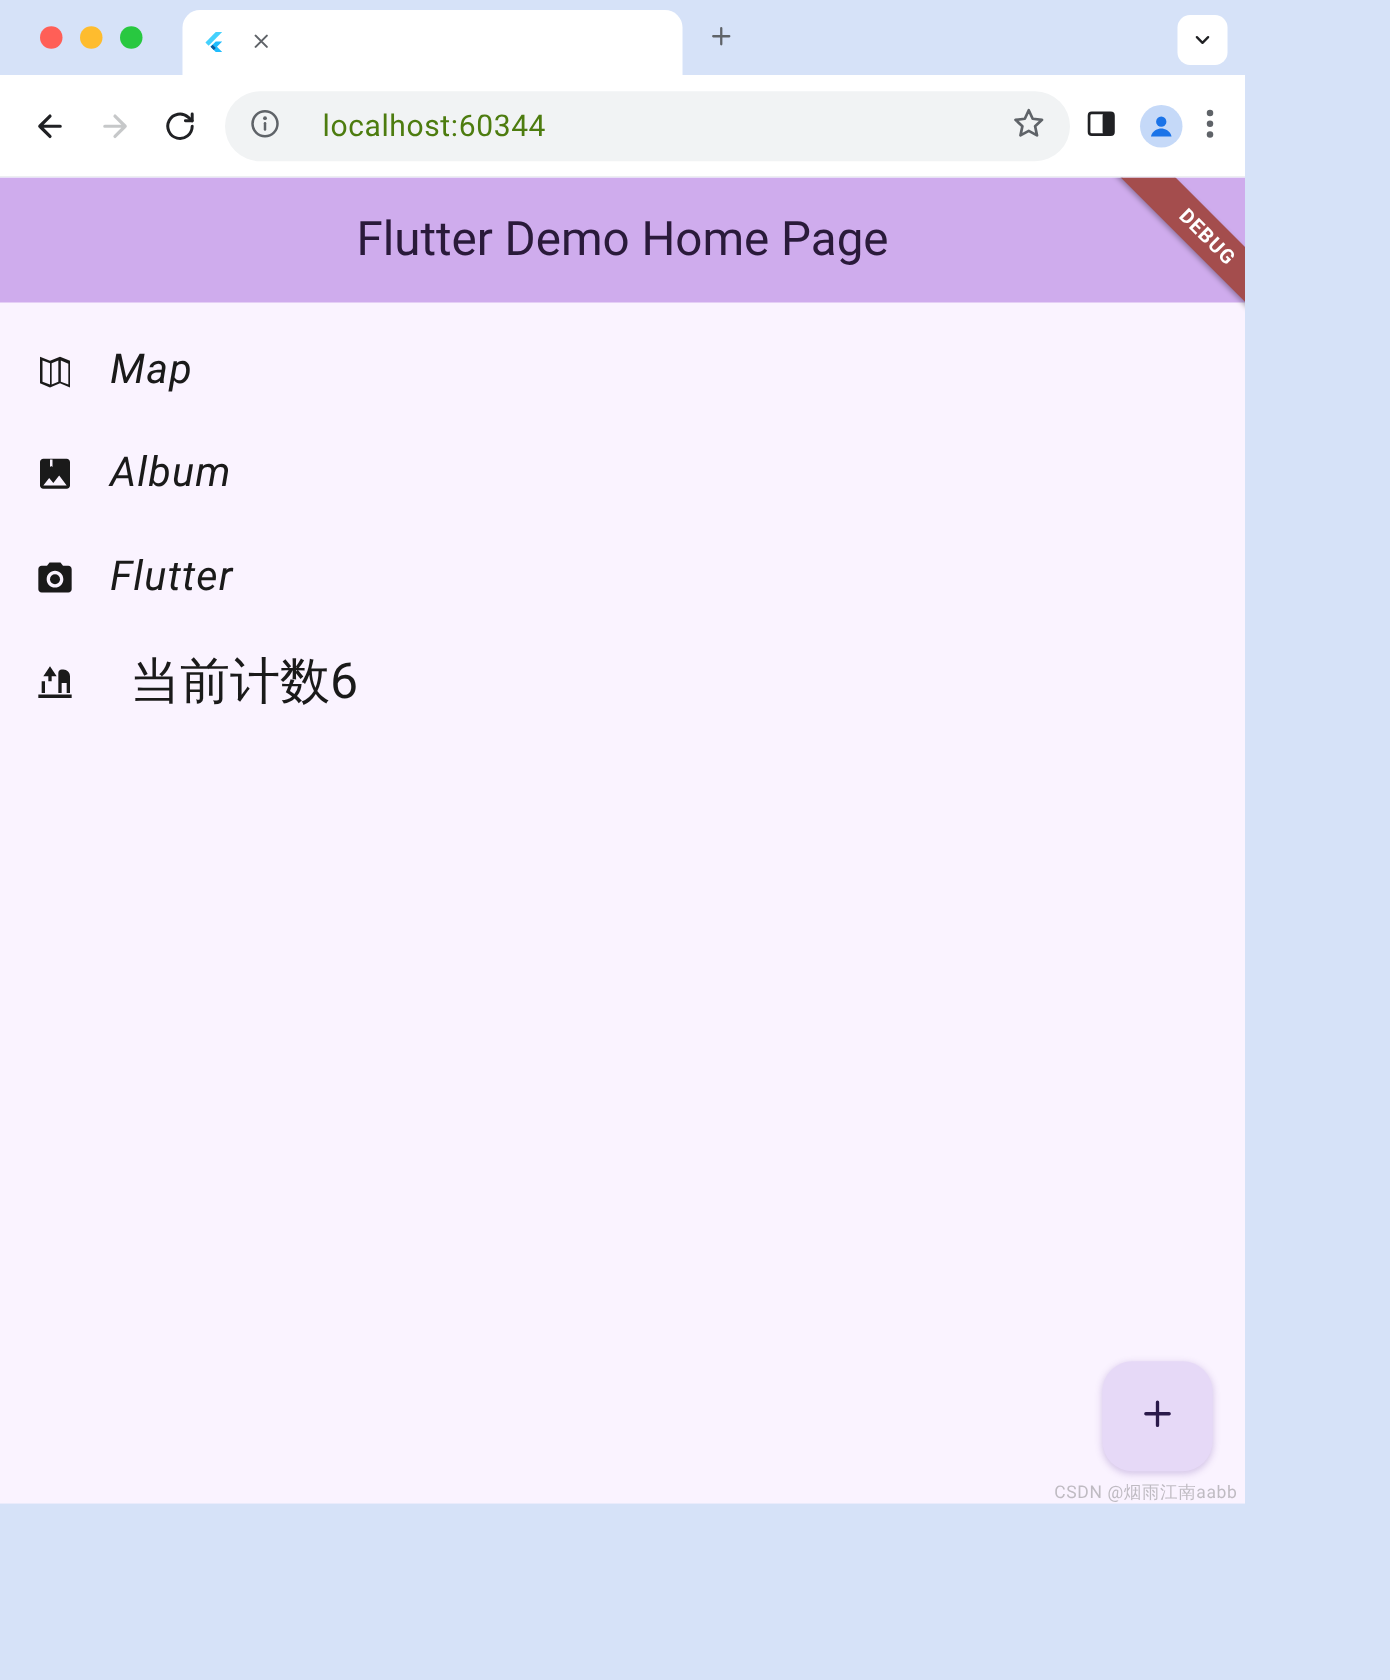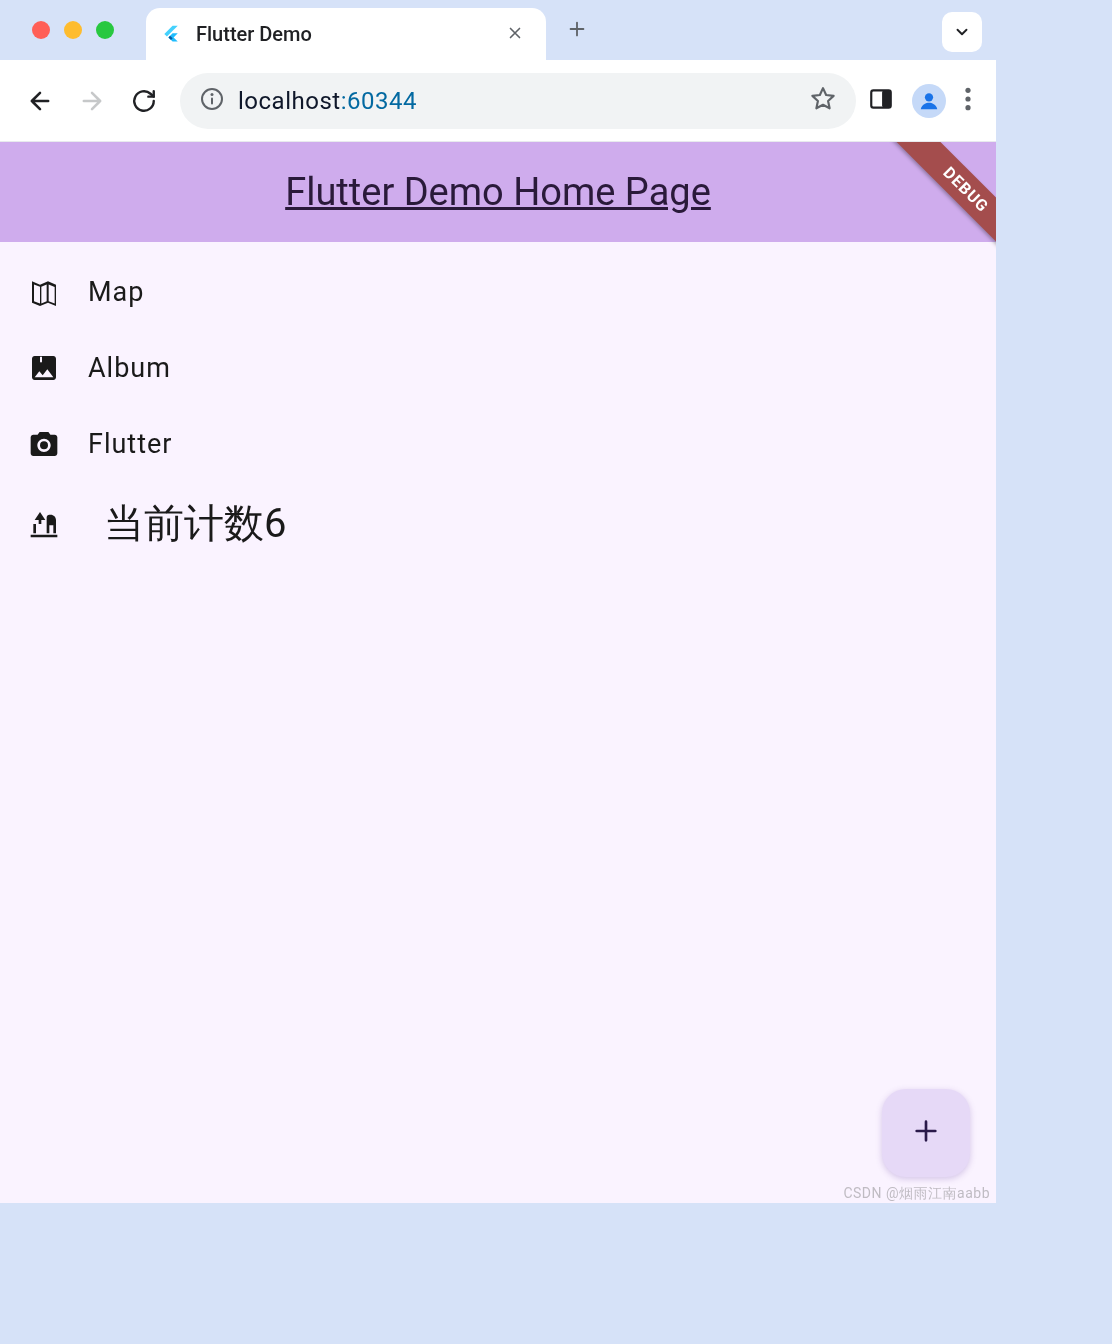--- a/index.html
+++ b/index.html
@@ -76,22 +76,22 @@
       background:#f1f3f4;
       border-radius: 40px;
       height: 56px;
       display:flex;
       align-items:center;
       padding: 0 20px;
       margin: 0 8px;
       gap: 14px;
     }
     .omnibox-text { font-size: 24px; color:#202124; flex:1; letter-spacing:0.5px;}
-    .omnibox-host { color:#0f172a; }
-    .omnibox-port { color:#0369a1; }
+    .omnibox-host { color:#4d7c0f;margin-left:20px; }
+    .omnibox-port { color:#4d7c0f; }
     .toolbar-right { display:flex; align-items:center; gap:18px; padding-right:8px;}
     .profile {
       width:34px;height:34px;border-radius:50%;
       background:#c5d9f8;
       display:flex;align-items:center;justify-content:center;
     }
     
     .viewport {
       position: relative;
       background:#faf3ff;
@@ -100,21 +100,20 @@
     }
     .appbar {
       background:#cfaced;
       height: 100px;
       display:flex;
       align-items:center;
       justify-content:center;
       color:#2a1a3a;
       font-size: 38px;
       font-weight: 400;
-      text-decoration: underline;
     }
     .debug-banner {
       position:absolute;
       top:0; right:0;
       width: 180px; height: 180px;
       overflow:hidden;
       pointer-events:none;
     }
     .debug-banner > div {
       position:absolute;
@@ -132,21 +131,21 @@
       padding: 12px 0;
     }
     .list-item {
       display:flex;
       align-items:center;
       gap: 28px;
       padding: 22px 28px;
       cursor:pointer;
     }
     .list-icon { width:32px;height:32px;display:flex;align-items:center;justify-content:center;color:#1a1a1a;}
-    .list-label { font-size: 27px; letter-spacing:1px; color:#1a1a1a; }
+    .list-label { font-size: 33px; letter-spacing:1px; color:#1a1a1a;font-style:italic; }
     .count-row {
       display:flex;
       align-items:center;
       gap: 44px;
       padding: 14px 28px;
     }
     .count-text { font-size: 40px; color:#1a1a1a; }
     .fab {
       position:absolute;
       right: 26px;
@@ -177,21 +176,20 @@
     <div class="tl tl-green"></div>
   </div>
   <div class="tab">
     <span class="favicon">
       <svg width="20" height="20" viewBox="0 0 24 24">
           <path fill="#44d1fd" d="M13.9 2L4 11.9l3.1 3.1L20.1 2z"></path>
           <path fill="#1fbcfd" d="M13.9 11.1L8.9 16.1l5 5h6.2l-5-5 5-5z"></path>
           <path fill="#0a5a9e" d="M8.9 16.1l3.1 3.1 2-2-3.1-3.1z"></path>
         </svg>
     </span>
-    <span class="tab-title">Flutter Demo</span>
     <span class="tab-close">
       <svg width="18" height="18" viewBox="0 0 24 24">
           <path stroke="#5f6368" stroke-width="2.2" fill="none" stroke-linecap="round" d="M6 6l12 12M18 6L6 18"></path>
         </svg>
     </span>
   </div>
   <span class="new-tab">
     <svg width="22" height="22" viewBox="0 0 24 24">
         <path stroke="#5f6368" stroke-width="2" fill="none" stroke-linecap="round" d="M12 5v14M5 12h14"></path>
       </svg>

